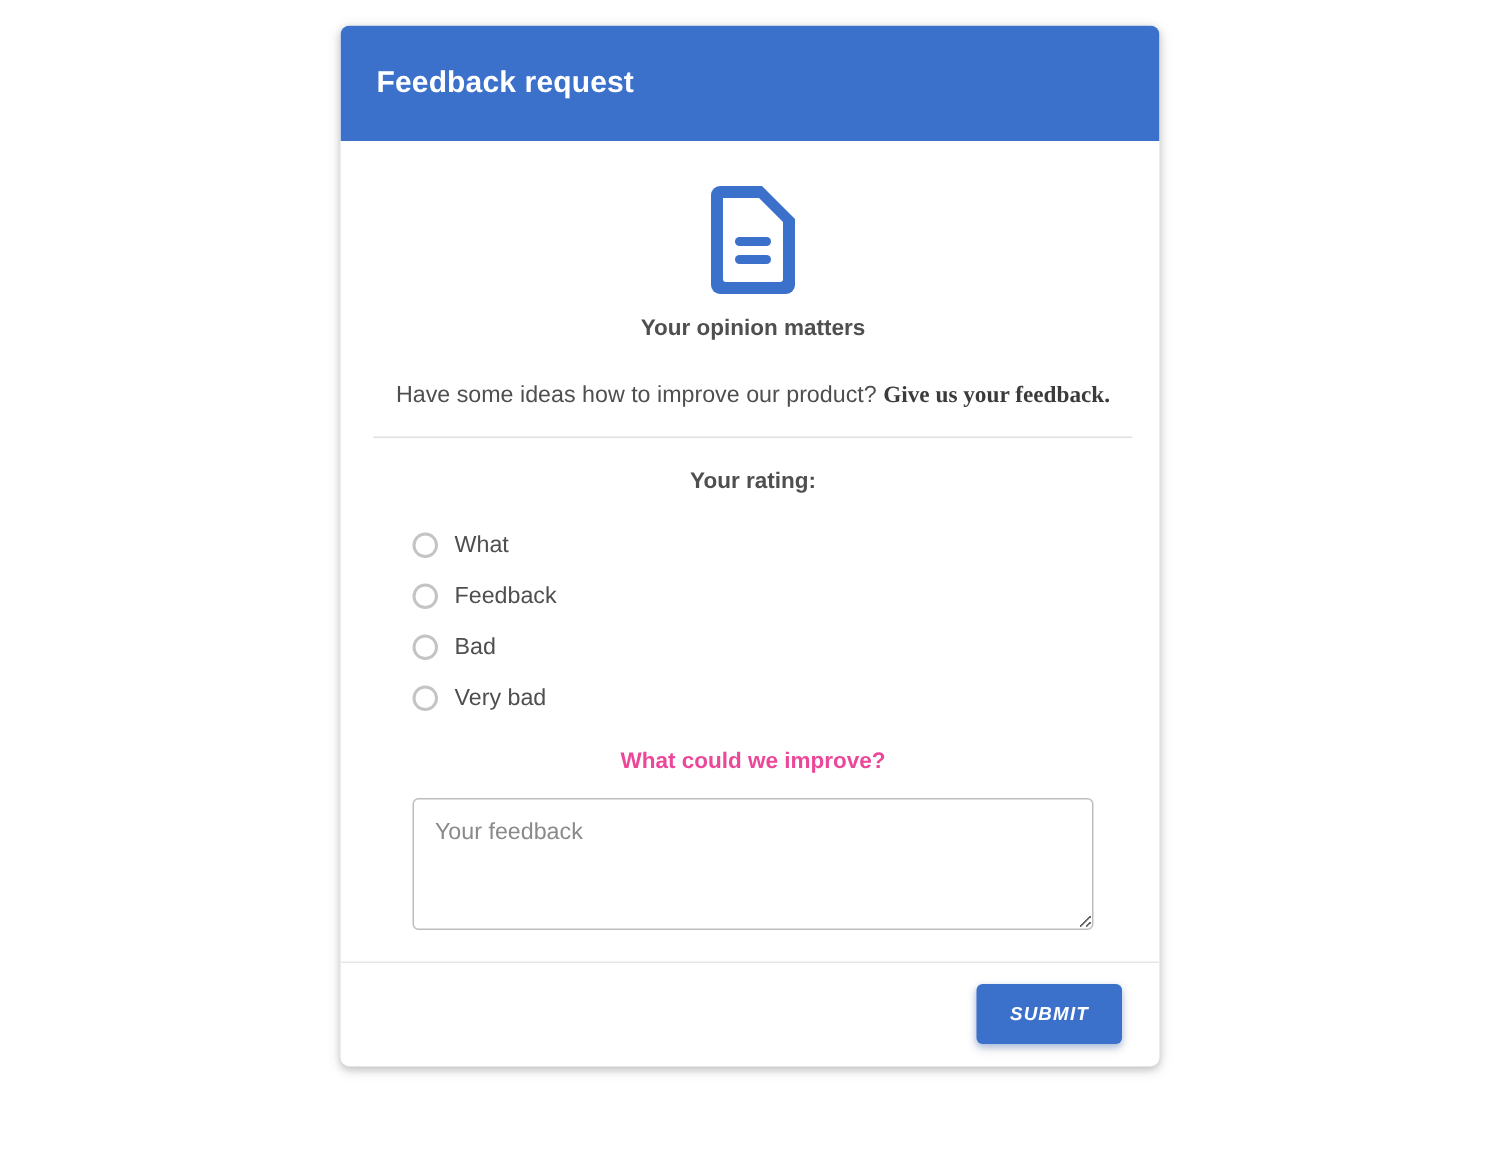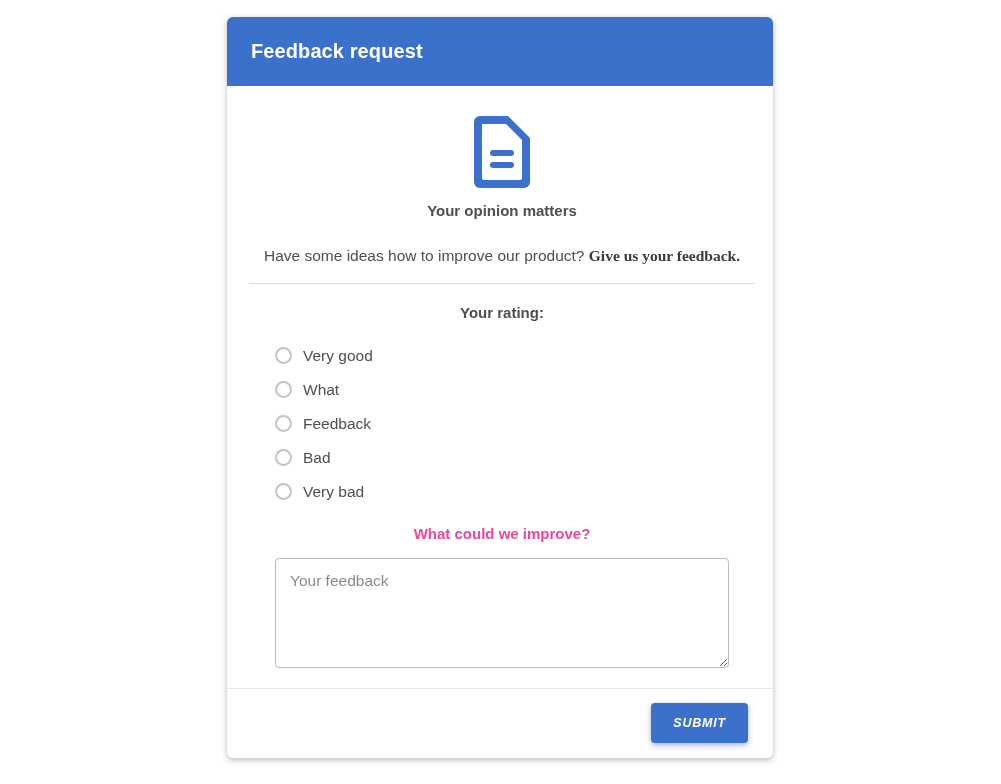--- a/index.html
+++ b/index.html
@@ -27,21 +27,21 @@
     left: 227px;
     top: 17px;
     width: 546px;
     background: #ffffff;
     border-radius: 6px;
     box-shadow: 0 2px 5px 0 rgba(0,0,0,0.16), 0 2px 10px 0 rgba(0,0,0,0.12);
     overflow: hidden;
   }
 
   .card-header {
-    height: 69px;
+    height: 77px;
     background: #3b71ca;
     display: flex;
     align-items: center;
     padding: 0 24px;
     box-sizing: border-box;
   }
   .card-header-title {
     color: #ffffff;
     font-size: 20px;
     font-weight: bold;
@@ -132,21 +132,21 @@
     font-weight: bold;
     color: #ec4899;
     margin: 16px 0 16px 0;
   }
 
   .textarea-wrap {
     padding: 0 26px;
   }
   .feedback-area {
     width: 100%;
-    height: 110px;
+    height: 88px;
     box-sizing: border-box;
     border: 1px solid #bdbdbd;
     border-radius: 4px;
     padding: 13px 14px;
     font-family: "Liberation Sans", sans-serif;
     font-size: 15.5px;
     color: #4f4f4f;
     resize: vertical;
     outline: none;
     background: #ffffff;
@@ -208,24 +208,20 @@
         <span>Have some ideas how to improve our product?</span>
         <b>Give us your feedback.</b>
       </p>
 
       <hr class="divider">
 
       <p class="rating-title">Your rating:</p>
 
       <div class="radio-list">
 
-        <label class="radio-row">
-          <span class="radio-circle"></span>
-          <span class="radio-label">Very good</span>
-        </label>
 
         <label class="radio-row">
           <span class="radio-circle"></span>
           <span class="radio-label">What</span>
         </label>
 
         <label class="radio-row">
           <span class="radio-circle"></span>
           <span class="radio-label">Feedback</span>
         </label>

